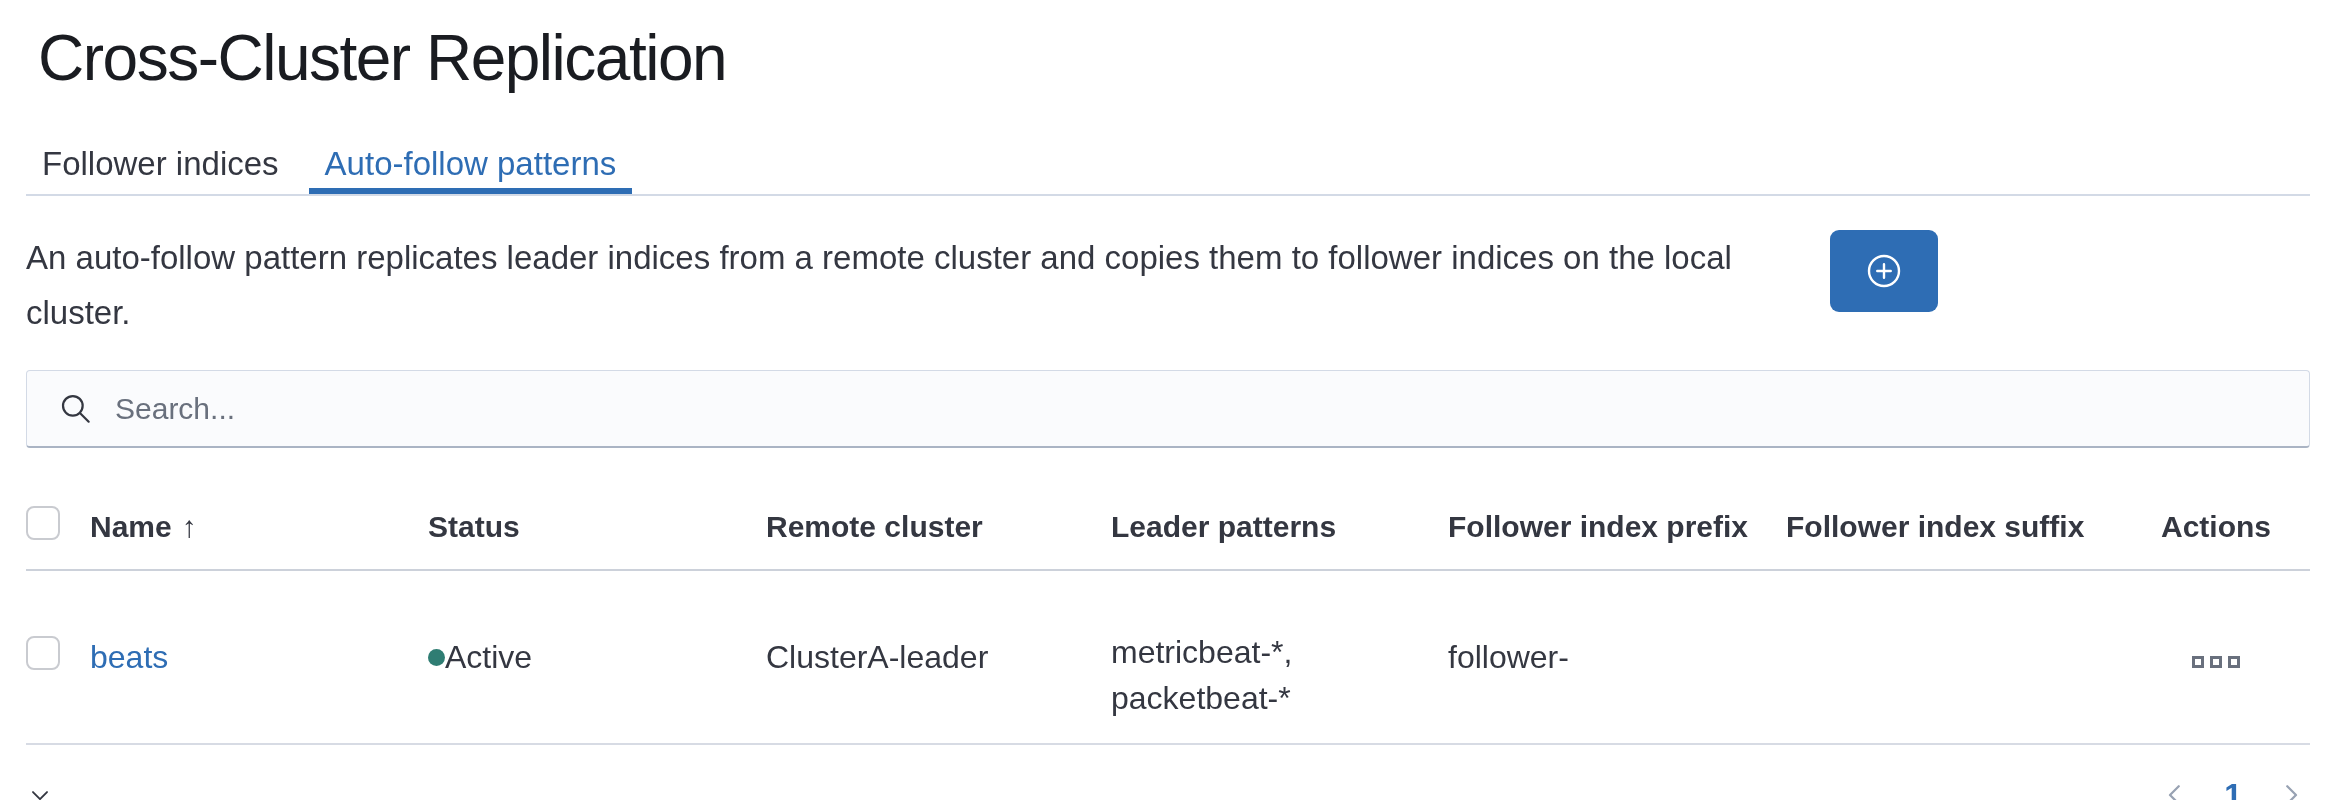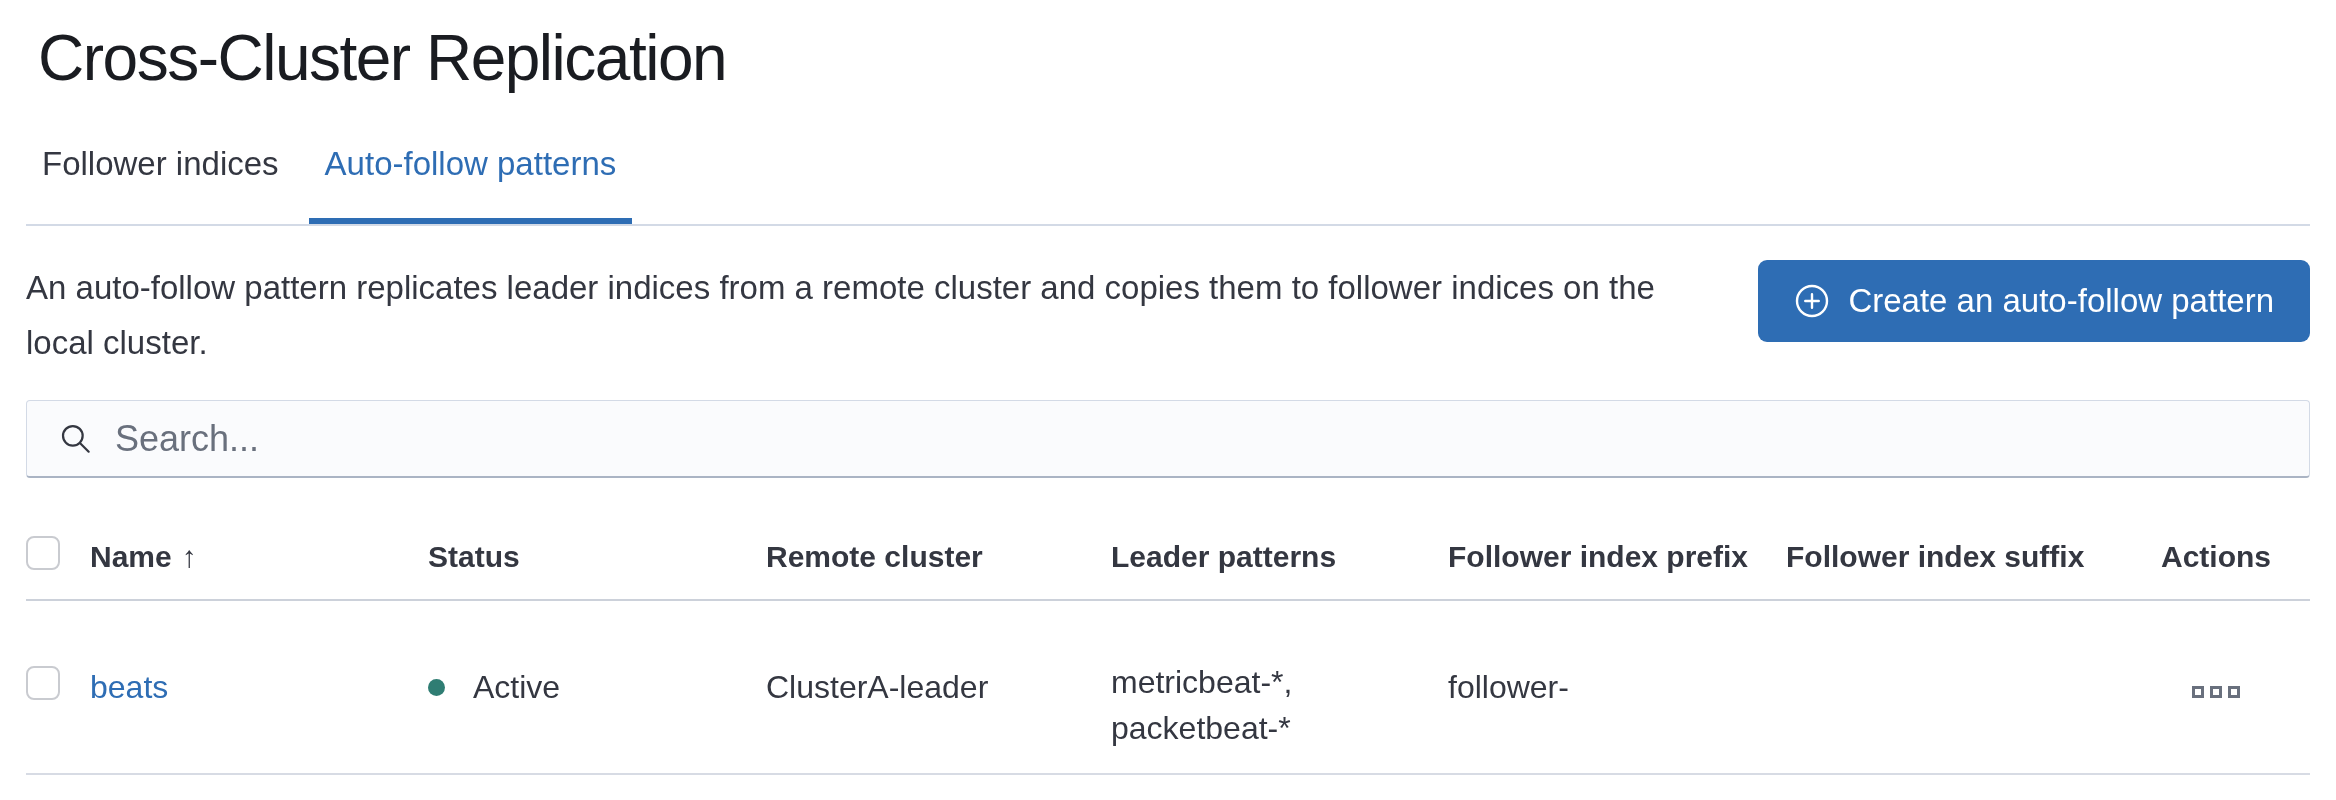--- a/index.html
+++ b/index.html
@@ -19,21 +19,21 @@
   }
 
   
   .tabbar {
     margin-top: 42px;
     display: flex;
     gap: 14px;
     border-bottom: 2px solid #d3dae6;
   }
   .tab {
-    padding: 0 16px 40px;
+    padding: 0 16px 10px;
     font-size: 33px;
     line-height: 40px;
     color: #343741;
     cursor: pointer;
     background: none; border: none;
     font-family: inherit;
   }
   .tab.active {
     color: #2e6db4;
     box-shadow: inset 0 -6px 0 0 #2e6db4;
@@ -81,21 +81,21 @@
     display: flex;
     align-items: center;
   }
   .search-wrap svg { margin: 0 20px 0 30px; flex-shrink: 0; }
   .search-input {
     flex: 1;
     height: 100%;
     border: none;
     outline: none;
     background: transparent;
-    font-size: 36px;
+    font-size: 30px;
     font-family: inherit;
     color: #6d28d9;
   }
   .search-input::placeholder { color: #69707d; }
 
   
   table { width: 100%; border-collapse: collapse; margin-top: 52px; }
   th {
     text-align: left;
     font-size: 30px;
@@ -117,21 +117,21 @@
   .sort-arrow { font-weight: 400; font-size: 30px; margin-left: 10px; }
   .checkbox {
     width: 34px; height: 34px;
     border: 2px solid #c9cbd0;
     border-radius: 8px;
     background: #fff;
     display: inline-block;
     cursor: pointer;
   }
   .link { color: #2e6db4; text-decoration: none; cursor: pointer; }
-  .status-cell { display: flex; align-items: center; gap: 28px; }
+  .status-cell { display: flex; align-items: center; gap: 0; }
   .status-dot {
     width: 17px; height: 17px; border-radius: 50%;
     background: #2f7d73; display: inline-block;
   }
   .patterns { max-width: 320px; line-height: 46px; margin-top: 36px; }
 
   
   .boxes { display: inline-flex; gap: 6px; cursor: pointer; }
   .boxes i {
     width: 12px; height: 12px;
@@ -181,21 +181,20 @@
 
   <div class="desc-row">
     <div class="description">An auto-follow pattern replicates leader indices from a remote cluster and copies them to follower indices on the local cluster.</div>
     <button class="create-btn">
       <span style="display:flex;">
         <svg width="36" height="36" viewBox="0 0 24 24" fill="none">
           <circle cx="12" cy="12" r="10" stroke="#ffffff" stroke-width="1.6"></circle>
           <path d="M12 7.5v9M7.5 12h9" stroke="#ffffff" stroke-width="1.6" stroke-linecap="round"></path>
         </svg>
       </span>
-      <span>Create an auto-follow pattern</span>
     </button>
   </div>
 
   <div class="search-wrap">
     <svg width="38" height="38" viewBox="0 0 24 24" fill="none">
       <circle cx="10" cy="10" r="6.2" stroke="#343741" stroke-width="1.4"></circle>
       <path d="M14.8 14.8 L20 20" stroke="#343741" stroke-width="1.4" stroke-linecap="round"></path>
     </svg>
     <input class="search-input" type="text" placeholder="Search..." style="">
   </div>

